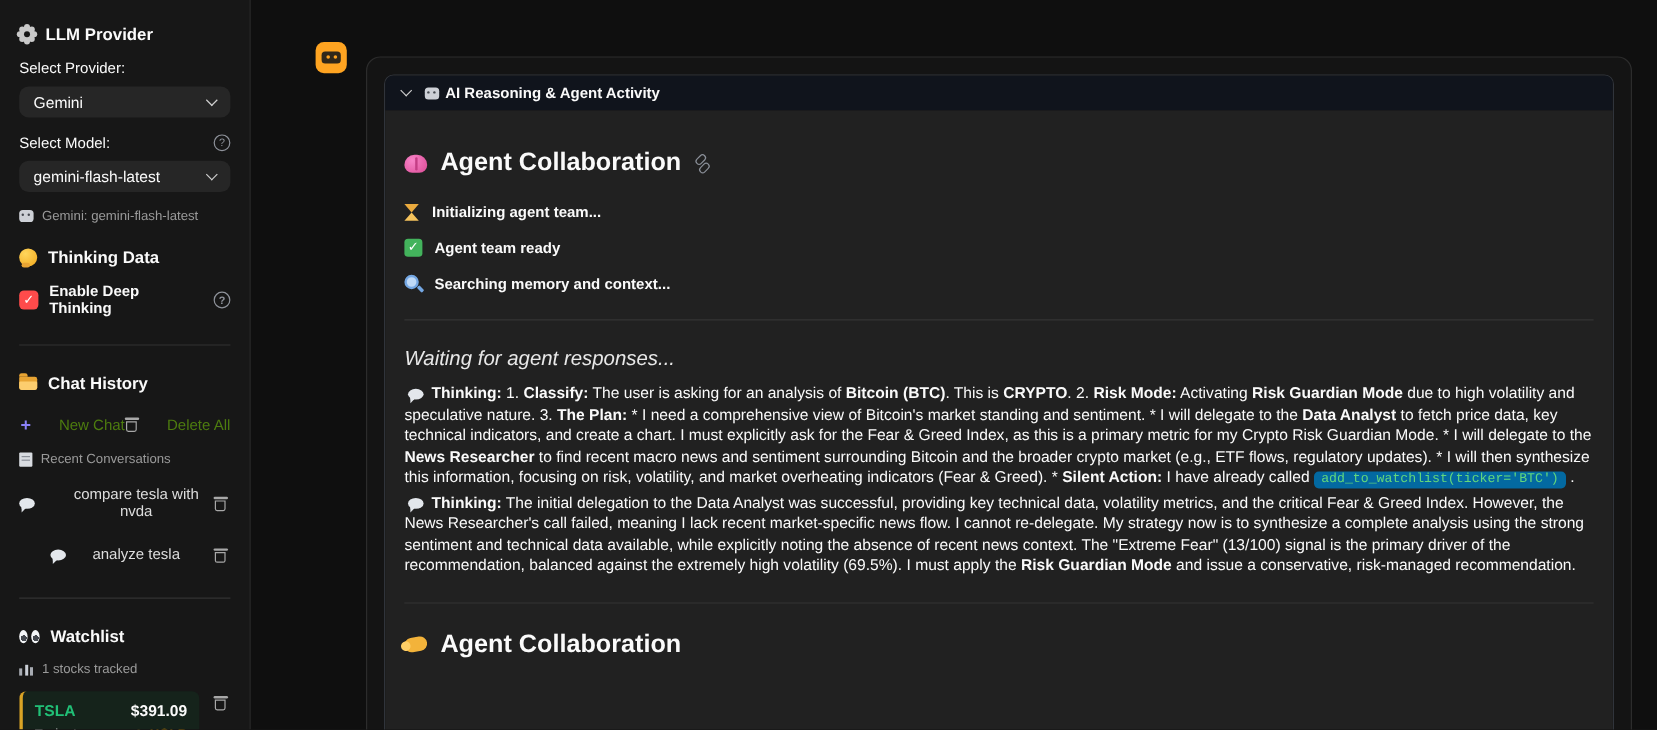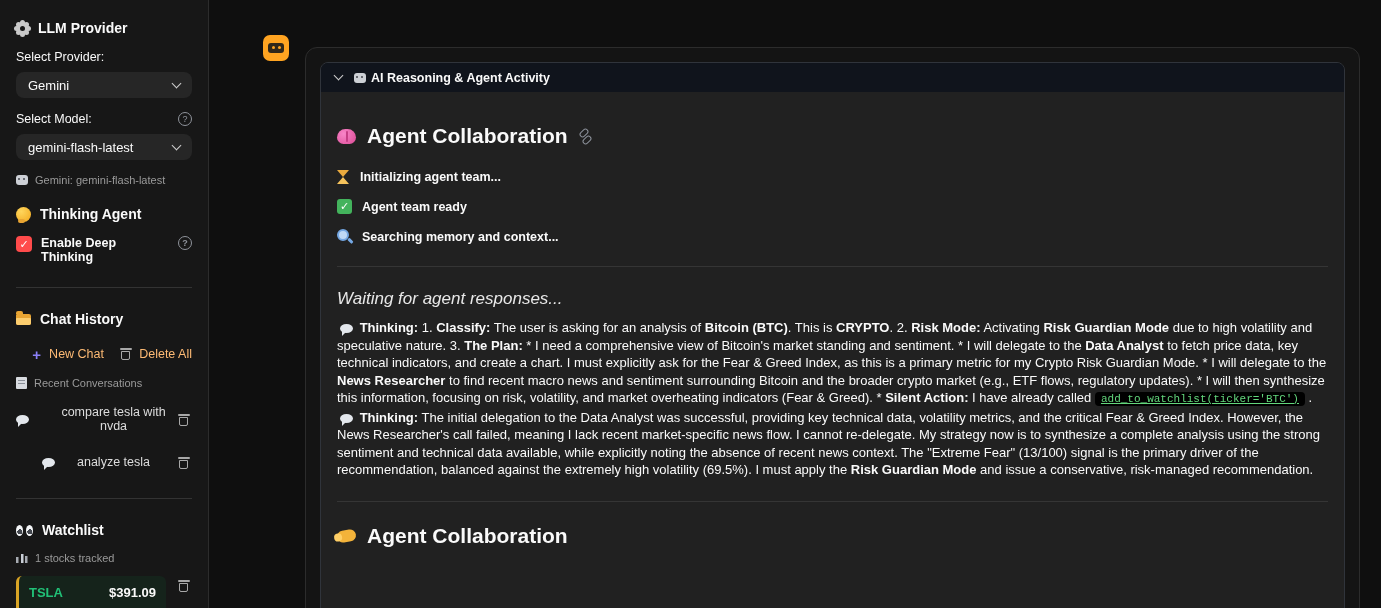--- a/index.html
+++ b/index.html
@@ -73,24 +73,24 @@
   .ic-robot-avatar::after{content:"";position:absolute;top:11px;left:9px;width:3px;height:3px;border-radius:50%;background:#ffa421;box-shadow:6px 0 0 #ffa421;}
   .chev{width:7px;height:7px;border-right:1.7px solid #cfcfcf;border-bottom:1.7px solid #cfcfcf;transform:rotate(45deg);display:inline-block;margin-top:-4px;}
 
   
   .sidebar{width:209px;height:608px;background:#171717;border-right:1px solid #2c2c2c;padding:20px 16px 0;flex:none;overflow:hidden;}
   .sb-header{display:flex;align-items:center;gap:9px;font-size:14px;font-weight:700;margin-bottom:14px;}
   .sb-label{font-size:12.5px;margin-bottom:8px;display:flex;justify-content:space-between;}
   .sb-select{height:26px;background:#262626;border-radius:8px;display:flex;align-items:center;justify-content:space-between;padding:0 12px;font-size:13px;margin-bottom:14px;cursor:pointer;}
   .sb-caption{font-size:11px;color:#9a9a9a;display:flex;align-items:center;gap:7px;margin:4px 0 2px;}
   .sb-gap{height:18px;}
-  .sb-check-row{display:flex;gap:9px;font-size:12.5px;font-weight:700;margin-top:4px;}
+  .sb-check-row{display:flex;align-items:center;gap:9px;font-size:12.5px;font-weight:700;margin-top:4px;}
   .sb-hr{border:none;border-top:1px solid rgba(255,255,255,.12);margin:23px 0;}
   .sb-btn-row{display:flex;margin:2px 0 10px;}
-  .sb-btn{flex:1;display:flex;align-items:center;justify-content:flex-end;gap:7px;font-size:12.5px;color:#fdba74;background:none;border:none;font-family:inherit;cursor:pointer;padding:6px 0;}
+  .sb-btn{flex:1;display:flex;align-items:center;justify-content:space-between;gap:7px;font-size:12.5px;color:#4d7c0f;background:none;border:none;font-family:inherit;cursor:pointer;padding:6px 0;}
   .conv-row{display:flex;align-items:center;margin:10px 0;}
   .conv-btn{flex:1;display:flex;align-items:center;justify-content:center;gap:22px;font-size:12.5px;color:#dddddd;background:none;border:none;font-family:inherit;cursor:pointer;padding:6px 0;}
   .icon-btn{background:none;border:none;cursor:pointer;padding:2px;}
   .wl-row{display:flex;align-items:flex-start;gap:10px;margin-top:12px;}
   .wl-card{flex:1;background:#15231b;border-left:3px solid var(--gold);border-radius:6px;padding:9px 10px;display:flex;flex-direction:column;gap:6px;}
   .wl-line{display:flex;align-items:center;justify-content:space-between;}
   .wl-ticker{color:var(--positive);font-weight:700;font-size:13px;}
   .wl-price{font-weight:700;font-size:13px;}
   .wl-company{font-size:11px;color:#d6d6d6;}
   .wl-signal{font-size:11px;font-weight:700;color:var(--warning);display:flex;align-items:center;gap:5px;}
@@ -104,21 +104,21 @@
   .exp-title{font-size:12.5px;font-weight:700;display:flex;align-items:center;gap:5px;}
   .exp-body{background:#212121;height:calc(100% - 29px);padding:18px 16px 24px;}
   .h-big{font-size:21px;font-weight:700;display:flex;align-items:center;gap:11px;margin:14px 0 22px;}
   .h-mid{font-size:19px;font-weight:700;display:flex;align-items:center;gap:11px;margin:20px 0 16px;}
   .status-line{display:flex;align-items:center;gap:10px;font-size:12.5px;font-weight:700;margin:15px 0;}
   .body-hr{border:none;border-top:1px solid rgba(255,255,255,.09);margin:22px 0;}
   .waiting{font-size:17px;font-style:italic;color:#e8e8e8;margin:14px 0 10px;}
   .rich{font-size:13px;line-height:17.5px;color:#fafafa;}
   .rich .icon{margin:0 3px;vertical-align:-1px;}
   .seg-b{font-weight:700;}
-  .seg-code{font-family:"Liberation Mono","DejaVu Sans Mono",monospace;background:#000000;color:var(--code-green);padding:1px 6px;border-radius:4px;font-size:11px;text-decoration:underline;}
+  .seg-code{font-family:"Liberation Mono","DejaVu Sans Mono",monospace;background:#0369a1;color:var(--code-green);padding:1px 6px;border-radius:4px;font-size:11px;}
 </style>
 </head>
 <body>
 
 <div class="sidebar">
 
   <div class="sb-header">
     <span class="icon ic-gear"></span>
     <span>LLM Provider</span>
   </div>
@@ -142,21 +142,21 @@
 
   <div class="sb-caption">
     <span class="icon ic-robot-mini"></span>
     <span>Gemini: gemini-flash-latest</span>
   </div>
 
   <div class="sb-gap"></div>
 
   <div class="sb-header">
     <span class="icon ic-think"></span>
-    <span>Thinking Agent</span>
+    <span>Thinking Data</span>
   </div>
   <div class="sb-check-row">
     <span class="icon ic-checkbox"></span>
     <span>Enable Deep Thinking</span>
     <span class="icon ic-help"></span>
   </div>
 
   <hr class="sb-hr">
 
   <div class="sb-header">

